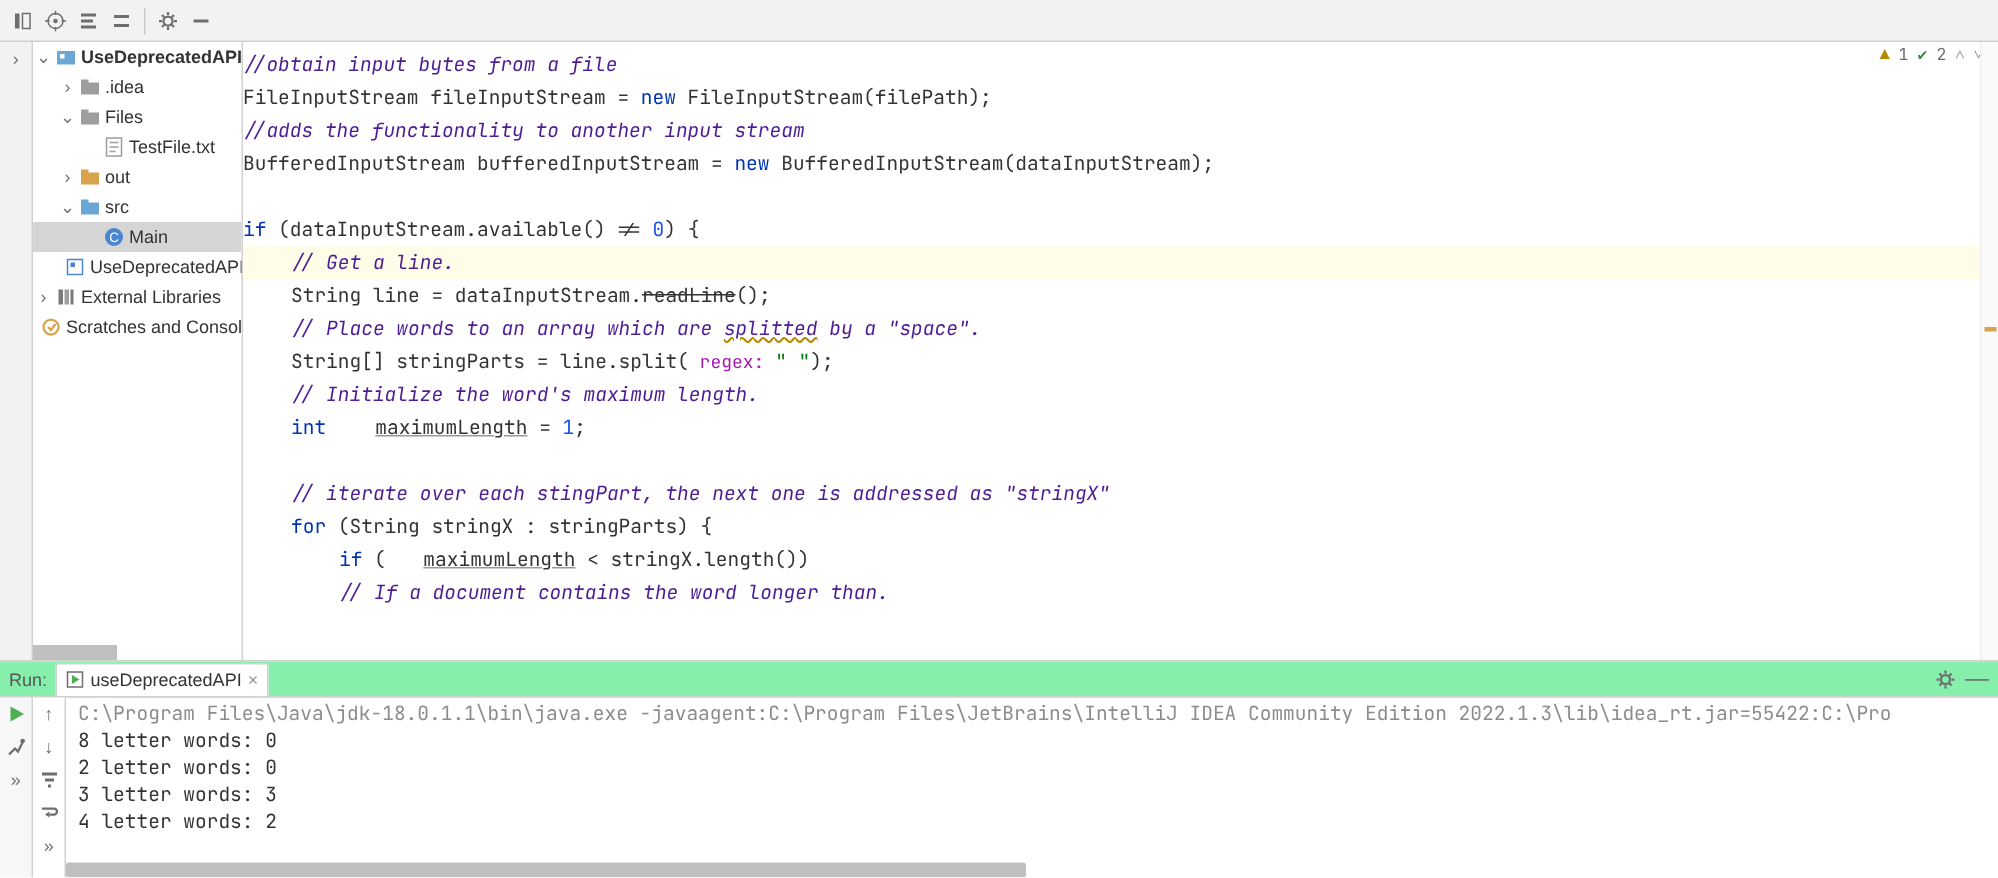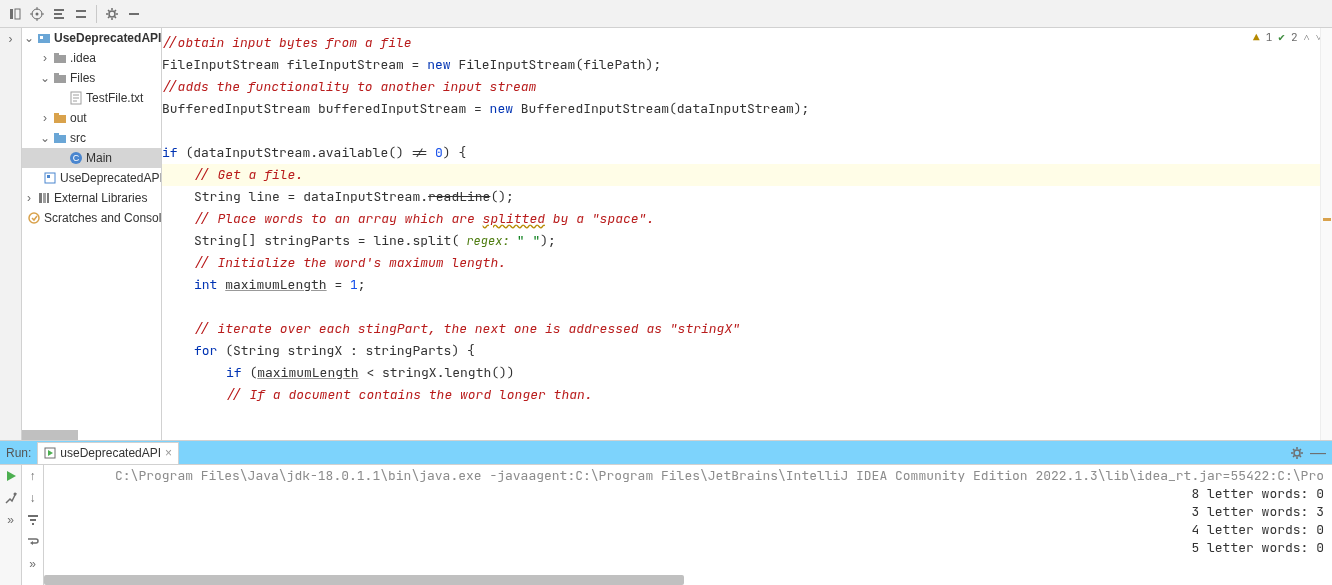--- a/index.html
+++ b/index.html
@@ -18,37 +18,37 @@
 .ind2 { padding-left: 34px; }
 .selected { background: #d5d5d5; }
 .editor { flex: 1; position: relative; background: #fff; font-family: "JetBrains Mono", Consolas, monospace; font-size: 13px; overflow:hidden;}
 .editor .badges { position:absolute; top:2px; right:10px; display:flex; align-items:center; gap:6px; font-size:11px; color:#6e6e6e;}
 .editor .badges .warn { color:#b58900;}
 .editor .badges .chk { color:#3b8a3b;}
 .editor .codearea { padding: 4px 0 0 0; line-height: 22px; }
 .codeline { white-space: pre; padding-left: 350px; text-indent: -350px; margin-left:350px;}
 .codeline { margin-left:0; padding-left:0; }
 .highlight-line { background: #fffde7; }
-.c-comment { color:#b91c1c; font-style: italic; }
+.c-comment { color:#4c1d95; font-style: italic; }
 .c-kw { color:#0033b3; }
 .c-num { color:#1750eb; }
 .c-str { color:#067d17; }
-.c-hint { color:#4d7c0f; font-style:italic; font-size:12px;}
+.c-hint { color:#a21caf; font-size:12px;}
 .c-deprecated { text-decoration: line-through; }
-.underlined { text-decoration: underline; text-decoration-color:#999;}
+.underlined { text-decoration: underline; text-decoration-color:#999;margin-left:25px;}
 .warn-under { text-decoration: underline wavy #b58900;}
 .run-panel { border-top: 1px solid #d1d1d1; height: 145px; display:flex; flex-direction:column;}
-.run-header { height: 24px; background:#7dd3fc; border-bottom:1px solid #d1d1d1; display:flex; align-items:center; padding:0 6px; gap:6px; font-size:12px;}
+.run-header { height: 24px; background:#86efac; border-bottom:1px solid #d1d1d1; display:flex; align-items:center; padding:0 6px; gap:6px; font-size:12px;}
 .run-header .tab { display:flex; align-items:center; gap:4px; padding:2px 6px; background:#fff; border:1px solid #d1d1d1; border-bottom:none; height:22px;}
 .run-header .tab .close { color:#999; cursor:pointer;}
 .run-header .spacer { flex:1;}
 .run-body { flex:1; display:flex; }
 .run-left { width:22px; border-right:1px solid #d1d1d1; background:#f7f7f7; display:flex; flex-direction:column; align-items:center; padding-top:4px; gap:8px;}
 .run-left2 { width:22px; border-right:1px solid #d1d1d1; background:#fff; display:flex; flex-direction:column; align-items:center; padding-top:4px; gap:8px;}
-.run-out { flex:1; font-family:"JetBrains Mono", Consolas, monospace; font-size:13px; line-height:18px; padding:2px 8px; overflow:hidden; position:relative;text-align:right;}
+.run-out { flex:1; font-family:"JetBrains Mono", Consolas, monospace; font-size:13px; line-height:18px; padding:2px 8px; overflow:hidden; position:relative;}
 .run-out .cmdline { color:#8c8c8c; white-space:nowrap;}
 .run-out .scroll-thumb { position:absolute; bottom:0; left:0; height:10px; width:640px; background:#c0c0c0; border-radius:2px;}
 svg { display:block;}
 .folder-y { fill:#d9a24c;}
 .folder-g { fill:#9e9e9e;}
 .folder-b { fill:#6aa6d6;}
 .right-gutter { position:absolute; right:0; top:0; width:12px; height:100%; background:#fafafa; border-left:1px solid #eee;}
 .right-gutter .mark { position:absolute; left:2px; width:8px; height:3px;}
 .tree-scroll { position:absolute; bottom:0; left:0; height:10px; width:56px; background:#c0c0c0;}
 </style>
@@ -223,21 +223,21 @@
     <div class="right-gutter">
       <div class="mark" style="top:190px;background:#d9a24c;"></div>
     </div>
     <div class="codearea">
       <div class="codeline"><span style="display:inline-block;width:350px;"></span><span class="c-comment">//obtain input bytes from a file</span></div>
       <div class="codeline"><span style="display:inline-block;width:350px;"></span><span>FileInputStream fileInputStream = </span><span class="c-kw">new</span><span> FileInputStream(filePath);</span></div>
       <div class="codeline"><span style="display:inline-block;width:350px;"></span><span class="c-comment">//adds the functionality to another input stream</span></div>
       <div class="codeline"><span style="display:inline-block;width:350px;"></span><span>BufferedInputStream bufferedInputStream = </span><span class="c-kw">new</span><span> BufferedInputStream(dataInputStream);</span></div>
       <div class="codeline">&nbsp;</div>
       <div class="codeline"><span style="display:inline-block;width:350px;"></span><span class="c-kw">if</span><span> (dataInputStream.available() != </span><span class="c-num">0</span><span>) {</span></div>
-      <div class="codeline highlight-line"><span style="display:inline-block;width:382px;"></span><span class="c-comment">// Get a file.</span></div>
+      <div class="codeline highlight-line"><span style="display:inline-block;width:382px;"></span><span class="c-comment">// Get a line.</span></div>
       <div class="codeline"><span style="display:inline-block;width:382px;"></span><span>String line = dataInputStream.</span><span class="c-deprecated">readLine</span><span>();</span></div>
       <div class="codeline"><span style="display:inline-block;width:382px;"></span><span class="c-comment">// Place words to an array which are </span><span class="c-comment warn-under">splitted</span><span class="c-comment"> by a "space".</span></div>
       <div class="codeline"><span style="display:inline-block;width:382px;"></span><span>String[] stringParts = line.split(</span><span class="c-hint"> regex: </span><span class="c-str">" "</span><span>);</span></div>
       <div class="codeline"><span style="display:inline-block;width:382px;"></span><span class="c-comment">// Initialize the word's maximum length.</span></div>
       <div class="codeline"><span style="display:inline-block;width:382px;"></span><span class="c-kw">int</span><span> </span><span class="underlined">maximumLength</span><span> = </span><span class="c-num">1</span><span>;</span></div>
       <div class="codeline">&nbsp;</div>
       <div class="codeline"><span style="display:inline-block;width:382px;"></span><span class="c-comment">// iterate over each stingPart, the next one is addressed as "stringX"</span></div>
       <div class="codeline"><span style="display:inline-block;width:382px;"></span><span class="c-kw">for</span><span> (String stringX : stringParts) {</span></div>
       <div class="codeline"><span style="display:inline-block;width:414px;"></span><span class="c-kw">if</span><span> (</span><span class="underlined">maximumLength</span><span> &lt; stringX.length())</span></div>
       <div class="codeline"><span style="display:inline-block;width:414px;"></span><span class="c-comment">// If a document contains the word longer than.</span></div>
@@ -297,19 +297,19 @@
           <svg width="14" height="14">
             <path d="M2 4 h8 a2 2 0 0 1 0 4 h-3" fill="none" stroke="#6e6e6e" stroke-width="1.5"></path>
             <polygon points="7,6 4,8 7,10" fill="#6e6e6e"></polygon>
           </svg>
         </div>
       <div style="color:#6e6e6e;">»</div>
     </div>
     <div class="run-out">
       <div class="cmdline">C:\Program Files\Java\jdk-18.0.1.1\bin\java.exe  -javaagent:C:\Program Files\JetBrains\IntelliJ IDEA Community Edition 2022.1.3\lib\idea_rt.jar=55422:C:\Pro</div>
       <div>8 letter words: 0</div>
+      <div>2 letter words: 0</div>
       <div>3 letter words: 3</div>
-      <div>4 letter words: 0</div>
-      <div>5 letter words: 0</div>
+      <div>4 letter words: 2</div>
       <div class="scroll-thumb"></div>
     </div>
   </div>
 </div>
 
 </body></html>

